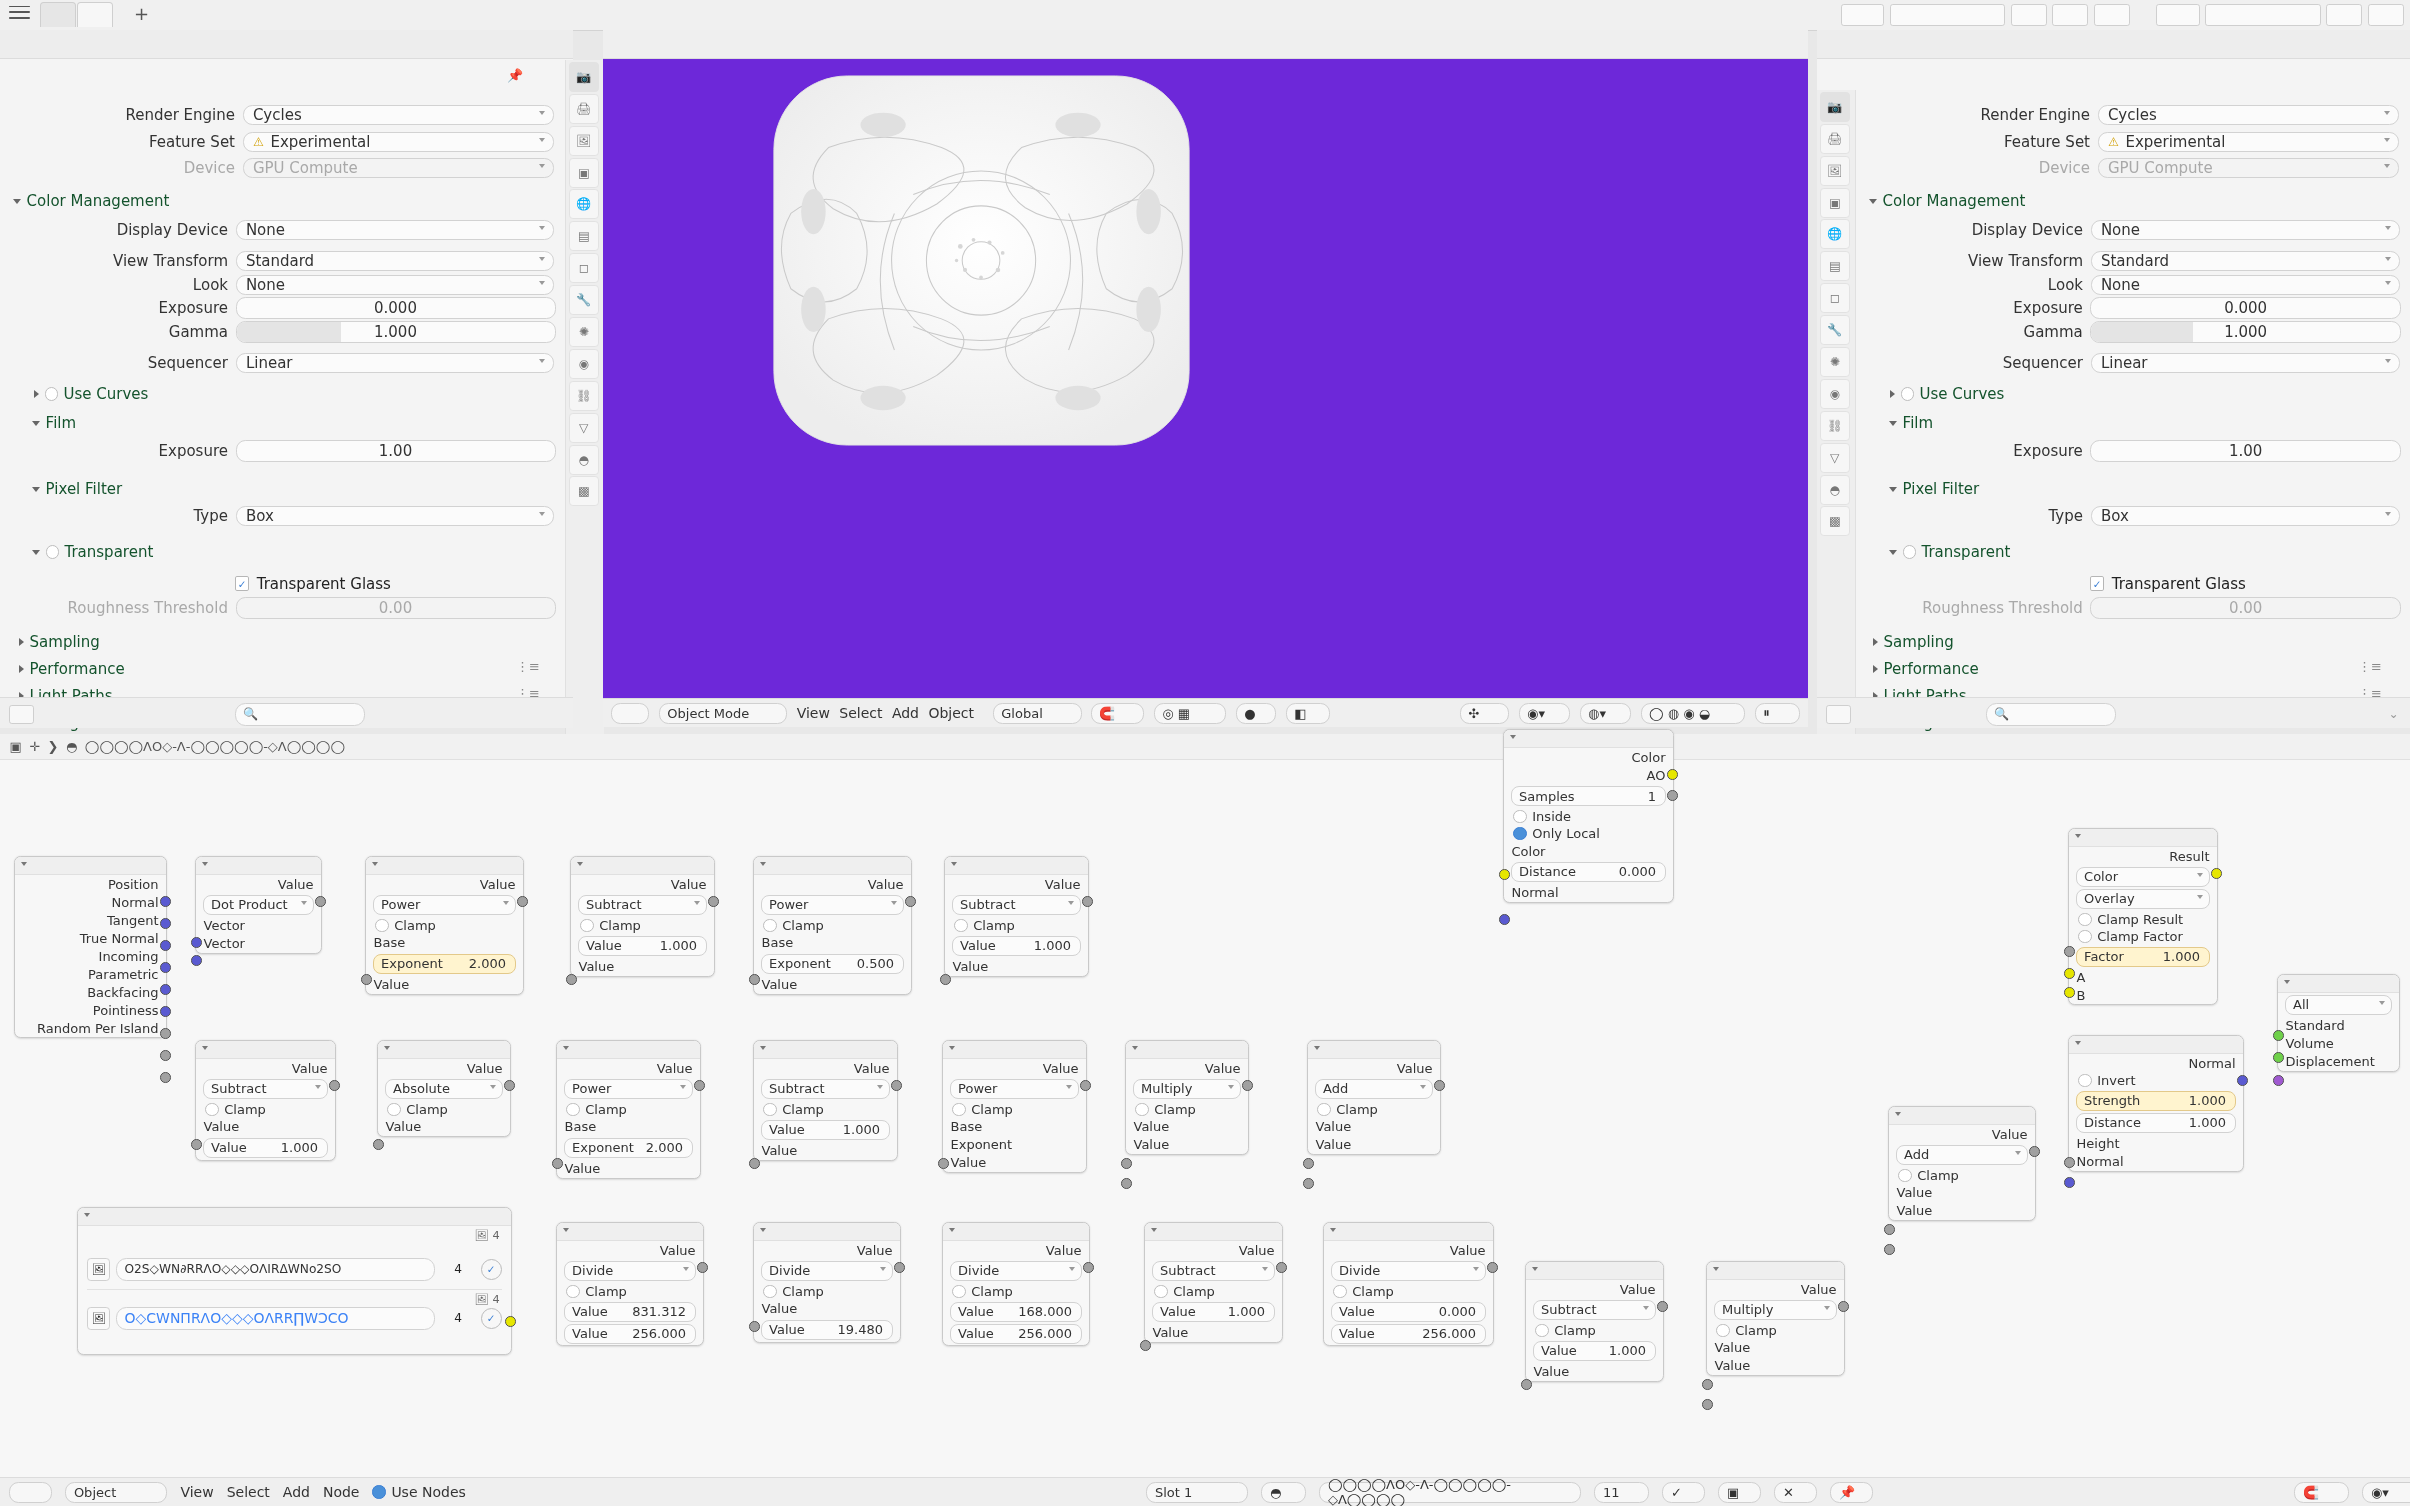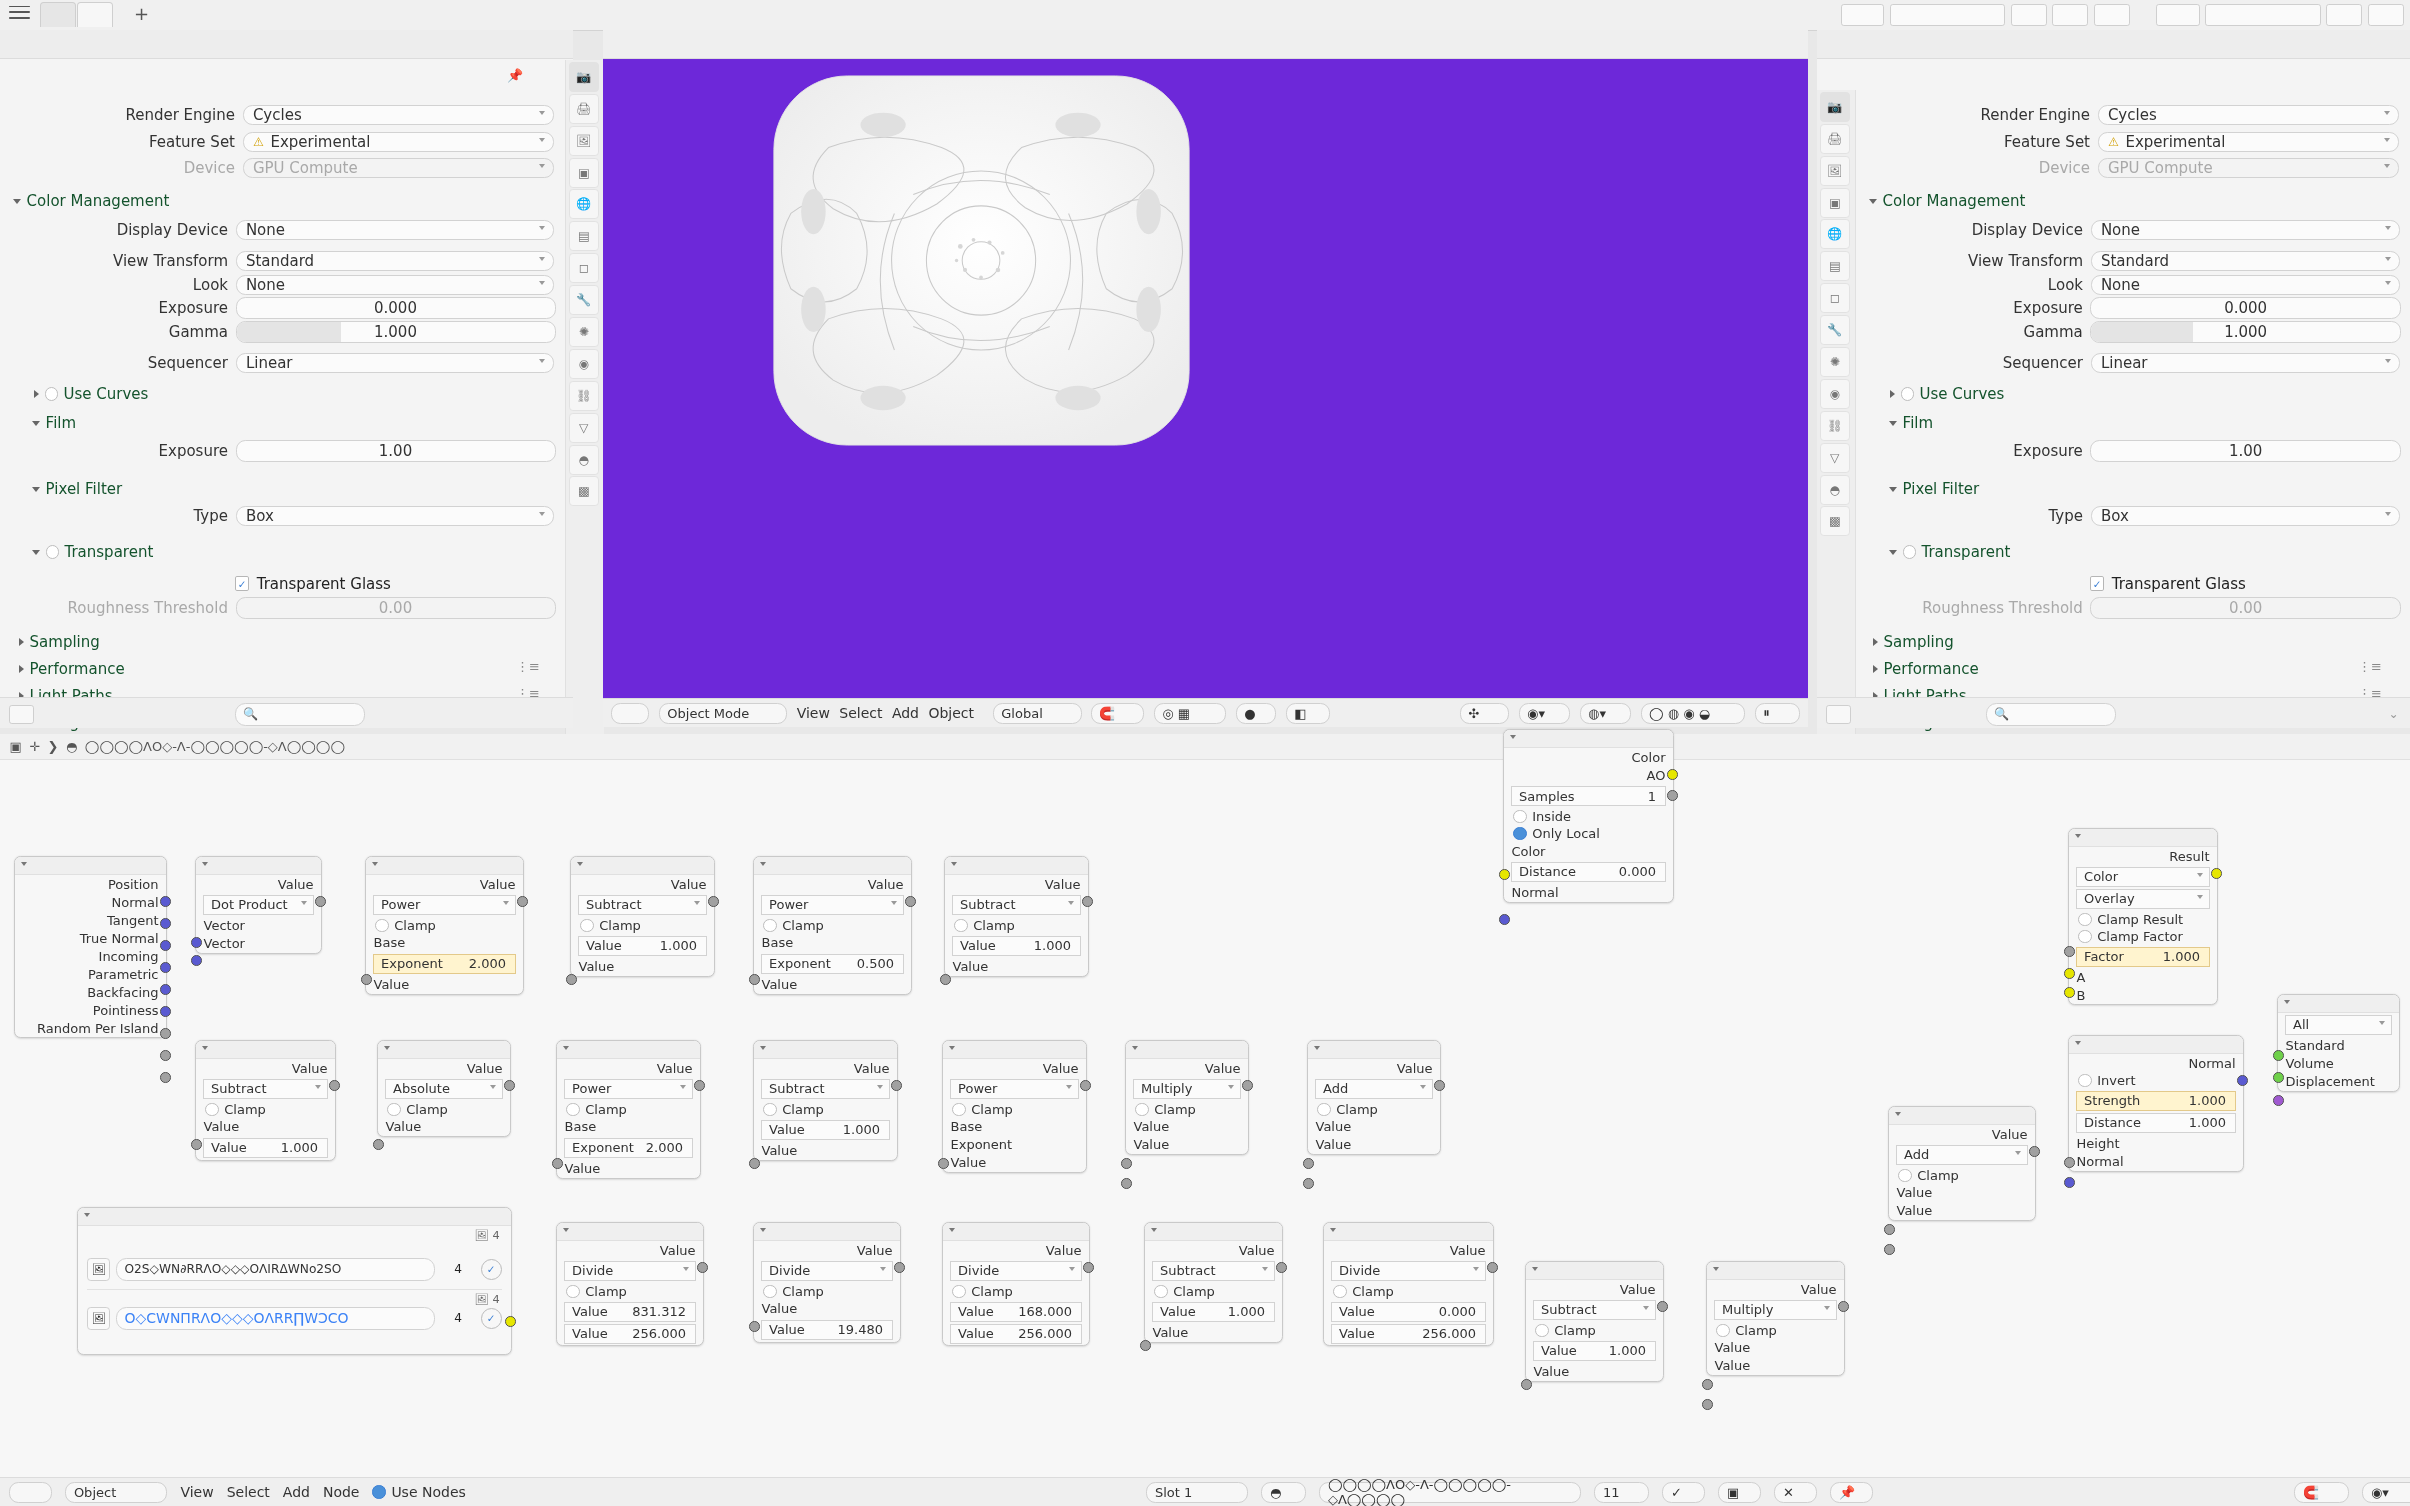--- a/index.html
+++ b/index.html
@@ -51,21 +51,21 @@
   .render-art{position:absolute;left:169px;top:42px;width:419px;height:377px;}
 
   
   .nodearea{position:absolute;left:0;top:734px;width:2411px;height:772px;background:#f7f7f7;}
   .breadcrumb{position:absolute;left:0;top:0;width:2411px;height:24.5px;background:#f1f1f1;border-bottom:0.9px solid #e0e0e0;display:flex;align-items:center;gap:7.5px;padding-left:9.4px;font-size:13px;color:#555;}
   .node{position:absolute;background:#f7f7f7;border:0.9px solid #c9c9c9;border-radius:6.6px;box-shadow:0 0.9px 1.9px rgba(0,0,0,.12);}
   .node .nhdr{height:17px;border-radius:5.6px 5.6px 0 0;background:#efefef;border-bottom:0.9px solid #e0e0e0;position:relative;}
   .node .nhdr .dn{position:absolute;left:5.6px;top:4.7px;width:0;height:0;border-left:3.8px solid transparent;border-right:3.8px solid transparent;border-top:4.7px solid #777;}
   .nrow{height:18px;display:flex;align-items:center;padding:0 7.5px;font-size:13px;color:#333;position:relative;}
   .nrow.right{justify-content:flex-end;}
-  .nwidget{margin:1.9px 6.6px;height:18px;background:#fbfbfb;border:0.9px solid #d2d2d2;border-radius:0;display:flex;align-items:center;padding:0 7.5px;font-size:13px;color:#333;position:relative;}
+  .nwidget{margin:1.9px 6.6px;height:18px;background:#fbfbfb;border:0.9px solid #d2d2d2;border-radius:8px;display:flex;align-items:center;padding:0 7.5px;font-size:13px;color:#333;position:relative;}
   .nwidget.sel{background:#fff4cf;border-color:#e3c98a;}
   .nwidget .c{position:absolute;right:6.6px;top:5.6px;width:0;height:0;border-left:3.8px solid transparent;border-right:3.8px solid transparent;border-top:4.7px solid #999;}
   .nwidget .v{position:absolute;right:9.4px;}
   .sock{position:absolute;width:8.5px;height:8.5px;border-radius:50%;border:0.9px solid #555;}
   .s-grey{background:#a1a1a1;}
   .s-yellow{background:#e6e600;}
   .s-blue{background:#5a5ad1;}
   .s-green{background:#6fd14a;}
   .s-purple{background:#a05ad1;}
   .nopt{display:flex;align-items:center;gap:5.6px;padding:0 9.4px;height:17px;font-size:13px;color:#333;}
@@ -859,21 +859,21 @@
           <span class="v">1.000</span>
         </div>
       <div class="nrow">A</div>
       <div class="nrow">B</div>
       <span class="sock s-yellow" style="right:-4.7px;top:39px"></span>
       <span class="sock s-grey" style="left:-4.7px;top:117px"></span>
       <span class="sock s-yellow" style="left:-4.7px;top:139px"></span>
       <span class="sock s-yellow" style="left:-4.7px;top:158px"></span>
     </div>
 
-    <div class="node" style="left:2277px;top:260px;width:121px;">
+    <div class="node" style="left:2277px;top:240px;width:121px;">
       <div class="nhdr">
           <span class="dn"></span>
         </div>
       <div class="nwidget">
           <span>All</span>
           <span class="c"></span>
         </div>
       <div class="nrow">Standard</div>
       <div class="nrow">Volume</div>
       <div class="nrow">Displacement</div>

